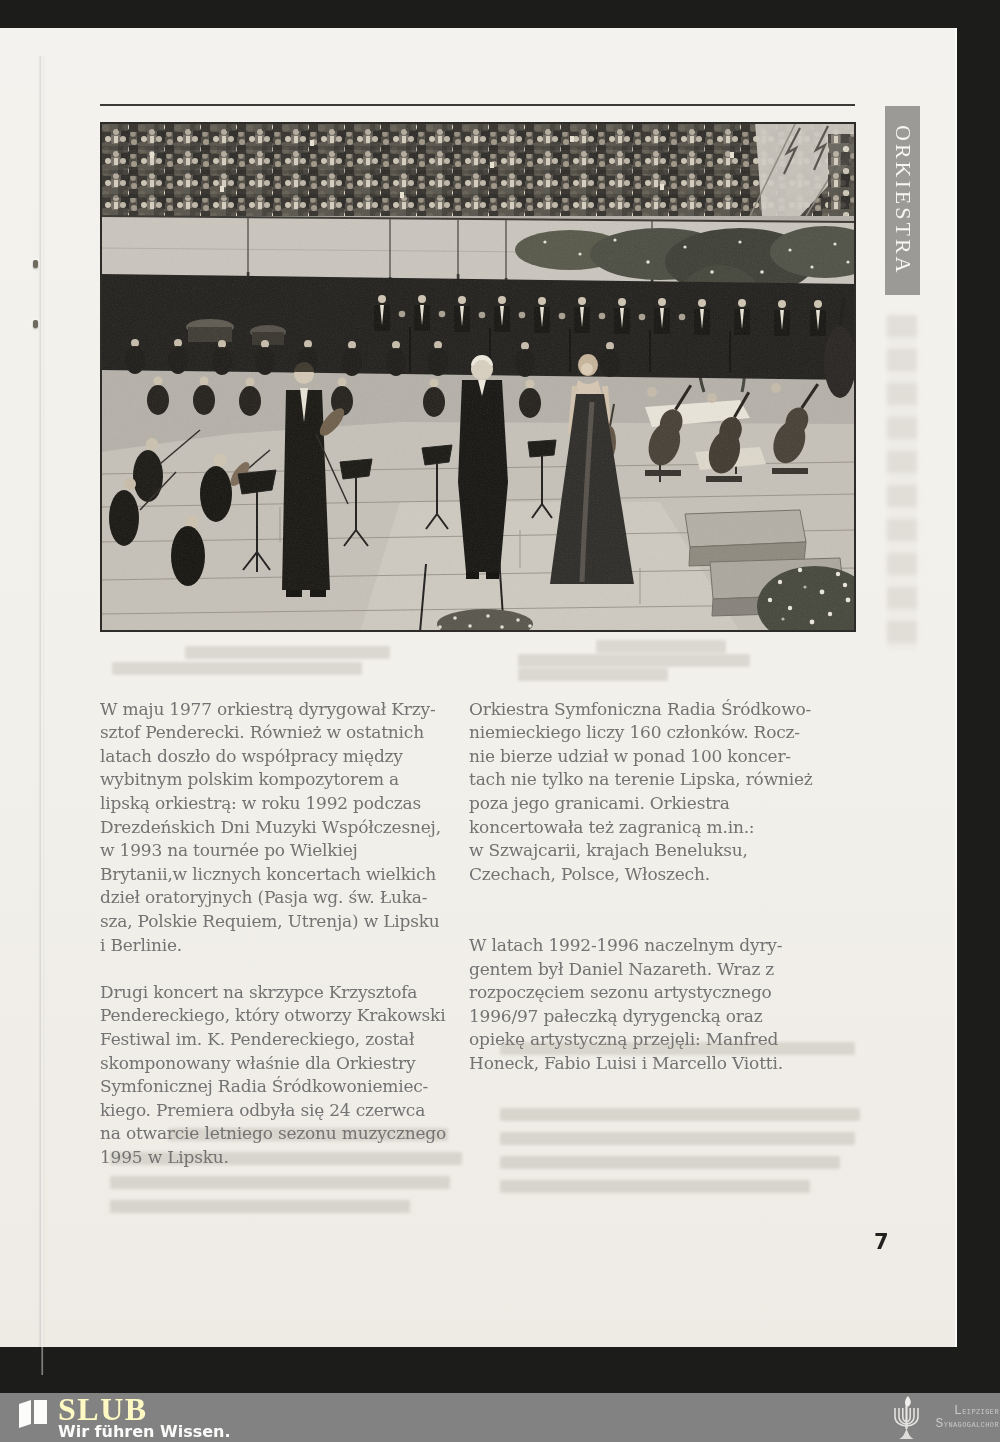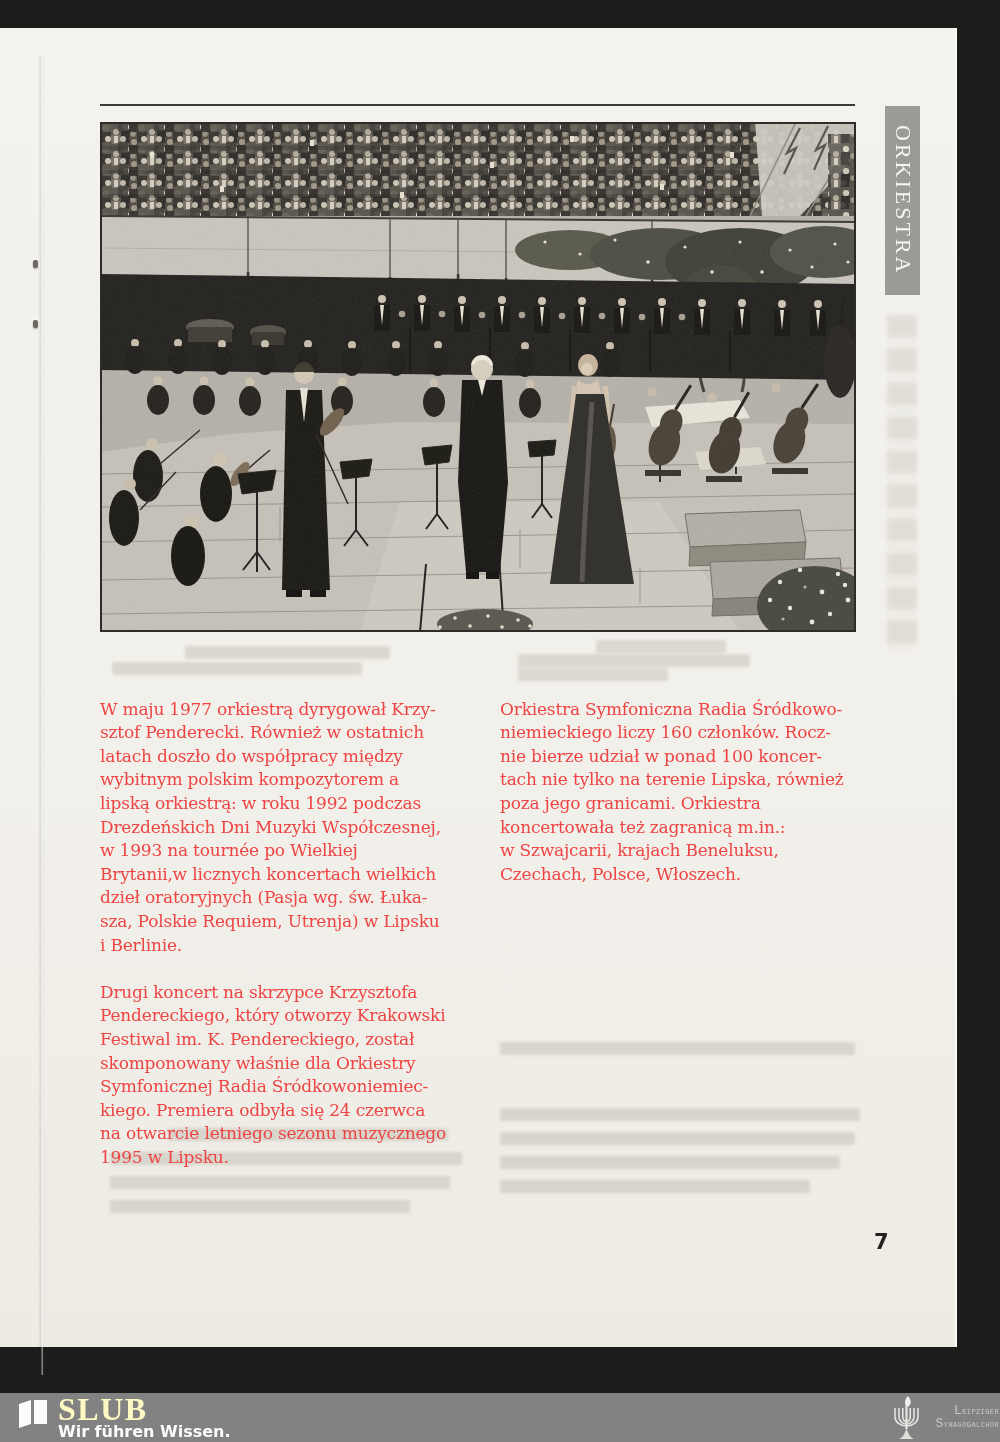--- a/index.html
+++ b/index.html
@@ -18,24 +18,24 @@
   .photo svg{display:block;}
   
   .section-label{position:absolute;left:885px;top:106px;width:35px;height:189px;
         background:#9c9a97;color:#f7f6f3;writing-mode:vertical-rl;text-orientation:mixed;
         font-family:"Liberation Serif",serif;font-size:22px;letter-spacing:3px;
         display:flex;align-items:center;justify-content:center;}
   .label-ghost{position:absolute;left:887px;top:315px;width:30px;height:335px;
         background:repeating-linear-gradient(180deg,rgba(130,124,112,0.16) 0 22px,rgba(130,124,112,0.04) 22px 34px);
         filter:blur(2px);}
   
-  .col{position:absolute;top:674px;width:410px;color:#ef4444;
+  .col{position:absolute;top:674px;width:410px;color:#737373;
        font-size:17px;line-height:23.6px;letter-spacing:-0.2px;white-space:pre-line;}
   .col-left{left:100px;}
-  .col-right{left:500px;}
+  .col-right{left:469px;}
   .col p{margin:0;}
   .col-right p{margin:0 0 24px 0;}
   
   .ghost{position:absolute;height:13px;background:rgba(125,118,104,0.20);
          filter:blur(1.6px);border-radius:2px;}
   .page-number{position:absolute;left:874px;top:1230px;color:#232220;
          font-family:"DejaVu Sans",sans-serif;font-weight:bold;font-size:21px;}
   
   .footer{position:absolute;left:0;top:1393px;width:1000px;height:49px;background:#828282;}
   .slub{position:absolute;left:16px;top:3px;display:flex;align-items:flex-start;}
@@ -455,20 +455,26 @@
   </div>
   <div class="col col-right">
     <p>Orkiestra Symfoniczna Radia Śródkowo-
 niemieckiego liczy 160 członków. Rocz-
 nie bierze udział w ponad 100 koncer-
 tach nie tylko na terenie Lipska, również
 poza jego granicami. Orkiestra
 koncertowała też zagranicą m.in.:
 w Szwajcarii, krajach Beneluksu,
 Czechach, Polsce, Włoszech.</p>
+    <p>W latach 1992-1996 naczelnym dyry-
+gentem był Daniel Nazareth. Wraz z
+rozpoczęciem sezonu artystycznego
+1996/97 pałeczką dyrygencką oraz
+opiekę artystyczną przejęli: Manfred
+Honeck, Fabio Luisi i Marcello Viotti.</p>
   </div>
 
   <div class="page-number">7</div>
 
   <div class="footer">
     <div class="slub">
       <svg width="34" height="34" viewBox="0 0 34 34">
         <polygon points="3,8 15,4 15,28 3,32" fill="#fcfcfb"></polygon>
         <rect x="18" y="4" width="13" height="24" fill="#fcfcfb"></rect>
       </svg>

